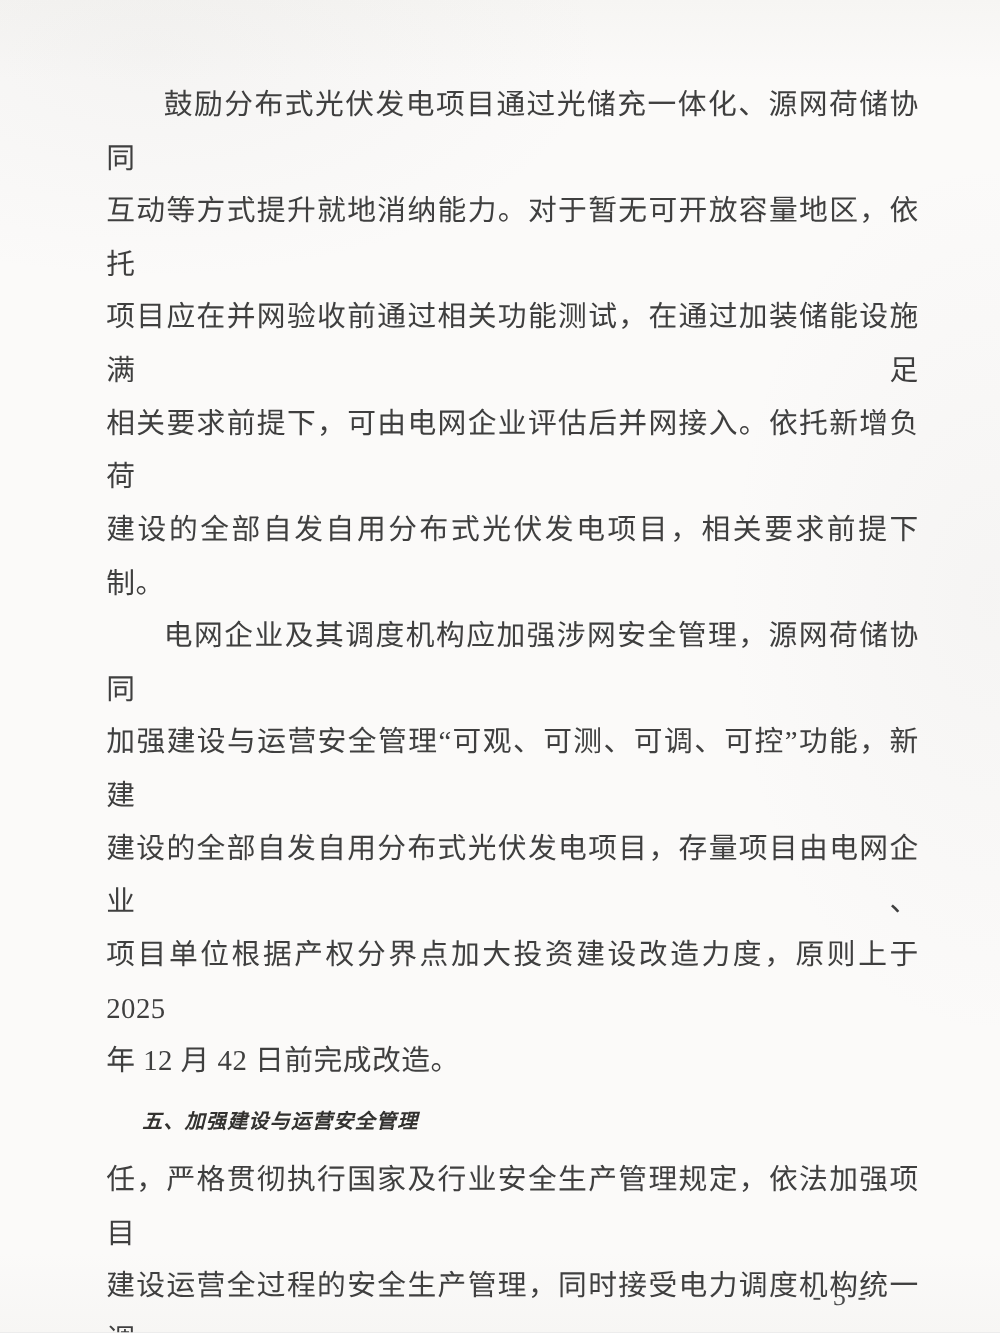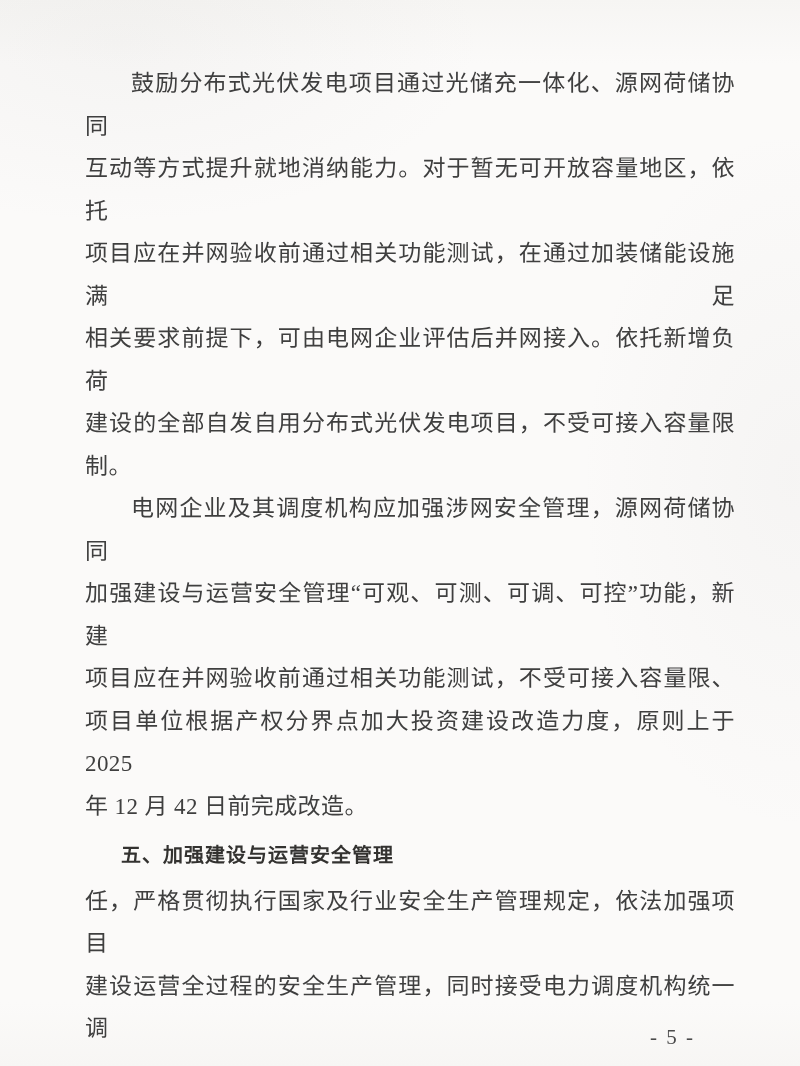--- a/index.html
+++ b/index.html
@@ -43,25 +43,26 @@
   .line.last {
     text-align-last: left;
   }
   .line.ind {
     text-indent: 2em;
   }
   .heading {
     margin: 6px 0 4px 0;
     font-family: "Liberation Sans", "DejaVu Sans", sans-serif;
     font-weight: 700;
-    font-size: 20px;
+    font-size: 16px;
     line-height: 42.5px;
     letter-spacing: 1px;
     color: #333230;
     text-indent: 1.8em;
+    font-style: italic;
   }
   .page-number {
     position: absolute;
     left: 650px;
     top: 1025px;
     width: 70px;
     font-family: "Liberation Serif", "DejaVu Serif", serif;
     font-size: 21px;
     letter-spacing: 2px;
     color: #4b4b4b;
@@ -73,28 +74,28 @@
 <body>
 
 <div class="page">
   <div class="content">
 
     <p class="para">
       <span class="line ind">鼓励分布式光伏发电项目通过光储充一体化、源网荷储协同</span>
       <span class="line">互动等方式提升就地消纳能力。对于暂无可开放容量地区，依托</span>
       <span class="line">项目应在并网验收前通过相关功能测试，在通过加装储能设施满足</span>
       <span class="line">相关要求前提下，可由电网企业评估后并网接入。依托新增负荷</span>
-      <span class="line">建设的全部自发自用分布式光伏发电项目，不受可接入容量限</span>
+      <span class="line">建设的全部自发自用分布式光伏发电项目，相关要求前提下</span>
       <span class="line last">制。</span>
     </p>
 
     <p class="para">
       <span class="line ind">电网企业及其调度机构应加强涉网安全管理，源网荷储协同</span>
       <span class="line">加强建设与运营安全管理“可观、可测、可调、可控”功能，新建</span>
-      <span class="line">项目应在并网验收前通过相关功能测试，不受可接入容量限、</span>
+      <span class="line">建设的全部自发自用分布式光伏发电项目，存量项目由电网企业、</span>
       <span class="line">项目单位根据产权分界点加大投资建设改造力度，原则上于 2025</span>
       <span class="line last">年 12 月 42 日前完成改造。</span>
     </p>
 
     <h2 class="heading">五、加强建设与运营安全管理</h2>
 
     <p class="para">
       <span class="line">任，严格贯彻执行国家及行业安全生产管理规定，依法加强项目</span>
       <span class="line">建设运营全过程的安全生产管理，同时接受电力调度机构统一调</span>
 

